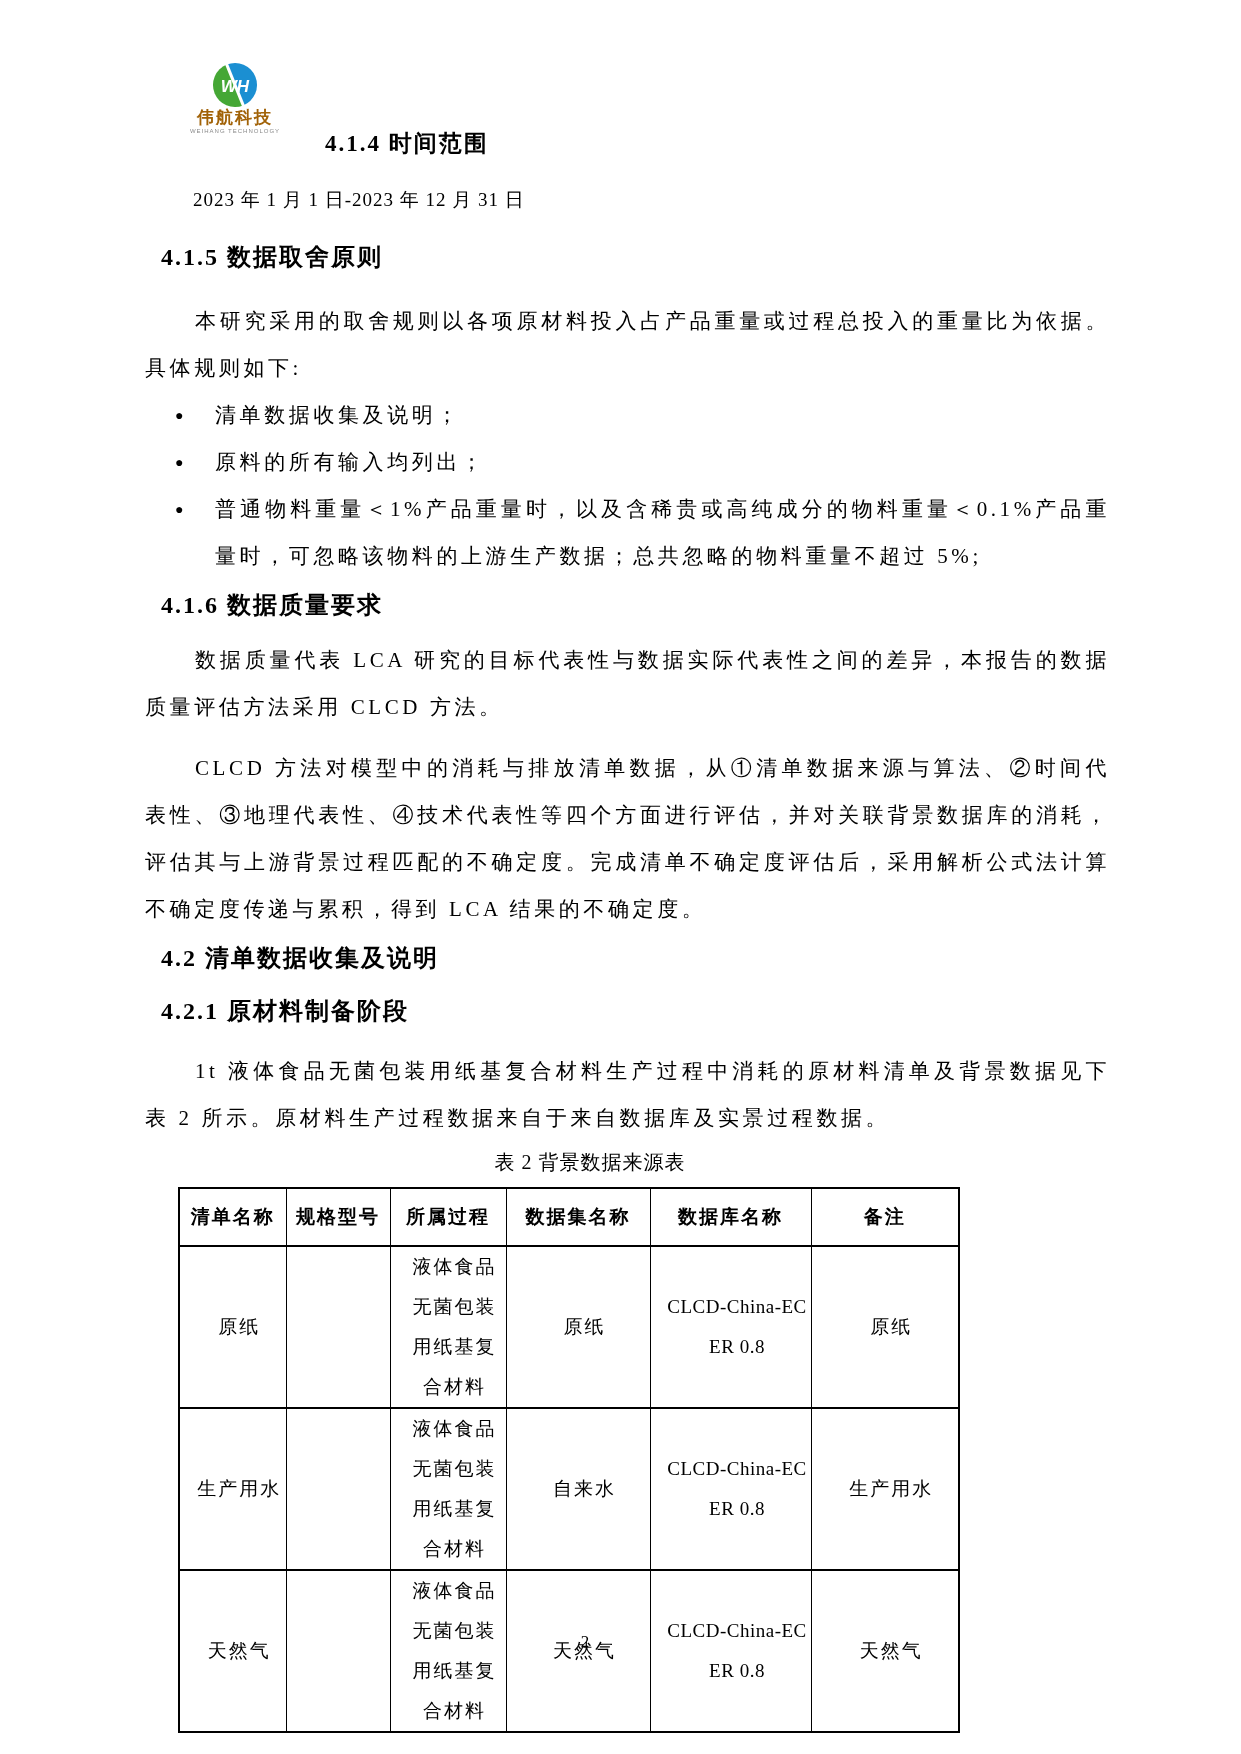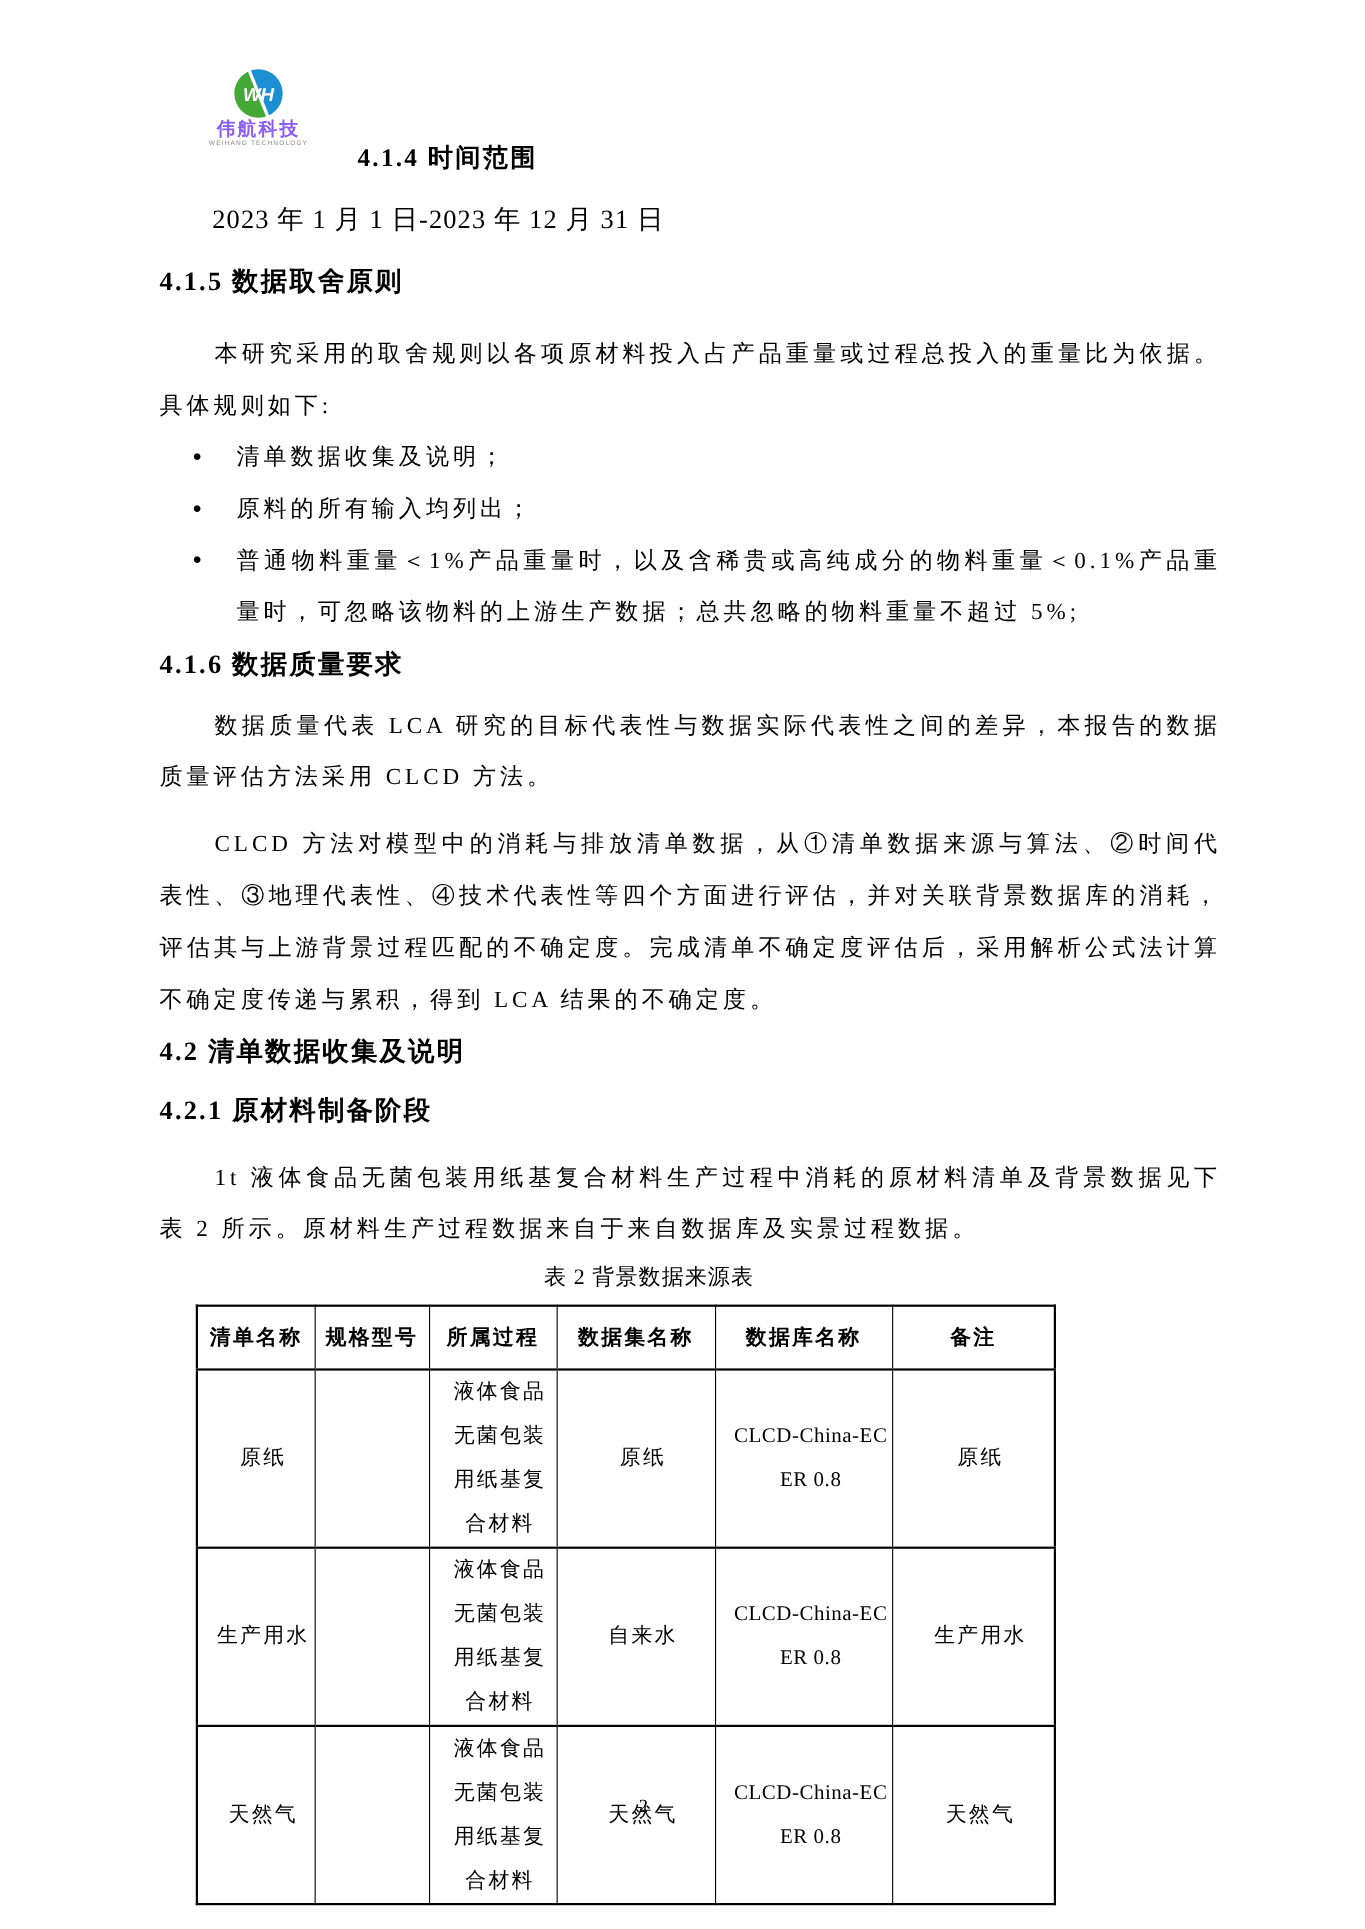--- a/index.html
+++ b/index.html
@@ -8,36 +8,36 @@
     width:1241px;height:1754px;
     background:#ffffff;
     margin:0 auto;
     overflow:hidden;
     font-family:"Liberation Serif","DejaVu Serif",serif;
     color:#000;
   }
   
   .logo-block{position:absolute;left:183px;top:62px;width:104px;text-align:center;}
   .logo-mark{display:block;margin:0 auto;}
-  .logo-cn{font-size:17px;font-weight:bold;color:#8b5cf6;letter-spacing:2px;line-height:19px;font-family:"Liberation Sans","DejaVu Sans",sans-serif;}
+  .logo-cn{font-size:17px;font-weight:bold;color:#a16207;letter-spacing:2px;line-height:19px;font-family:"Liberation Sans","DejaVu Sans",sans-serif;}
   .logo-en{font-size:6px;color:#8a8a8a;letter-spacing:1px;line-height:8px;font-family:"Liberation Sans","DejaVu Sans",sans-serif;}
   
   .content{position:absolute;left:145px;top:0;width:965px;}
-  .h-doc{font-weight:bold;font-size:24px;line-height:32px;margin:0;letter-spacing:2px;}
+  .h-doc{font-weight:bold;font-size:24px;line-height:32px;margin:16px;letter-spacing:2px;}
   .h-414{margin:128px 0 0 180px;font-size:23px;}
   .h-415{margin-top:27px;}
   .h-416{margin-top:9px;}
   .h-42{margin-top:9px;}
   .h-421{margin-top:21px;}
   .para{
     font-size:21px;line-height:47px;letter-spacing:3.6px;
     text-align:justify;text-justify:inter-ideograph;
     text-indent:50px;margin:0;
   }
-  .p-date{margin-top:26px;font-size:24px;line-height:28px;letter-spacing:1px;padding-left:48px;text-indent:0;}
+  .p-date{margin-top:26px;font-size:19px;line-height:28px;letter-spacing:1px;padding-left:48px;text-indent:0;}
   .p-cutoff{margin-top:25px;}
   .p-q1{margin-top:15px;}
   .p-q2{margin-top:14px;}
   .p-raw{margin-top:21px;}
   ul.bullets{list-style:none;margin:0;padding:0;}
   ul.bullets li{
     position:relative;padding-left:70px;
     font-size:21px;line-height:47px;letter-spacing:3.6px;
     text-align:justify;text-justify:inter-ideograph;
   }

